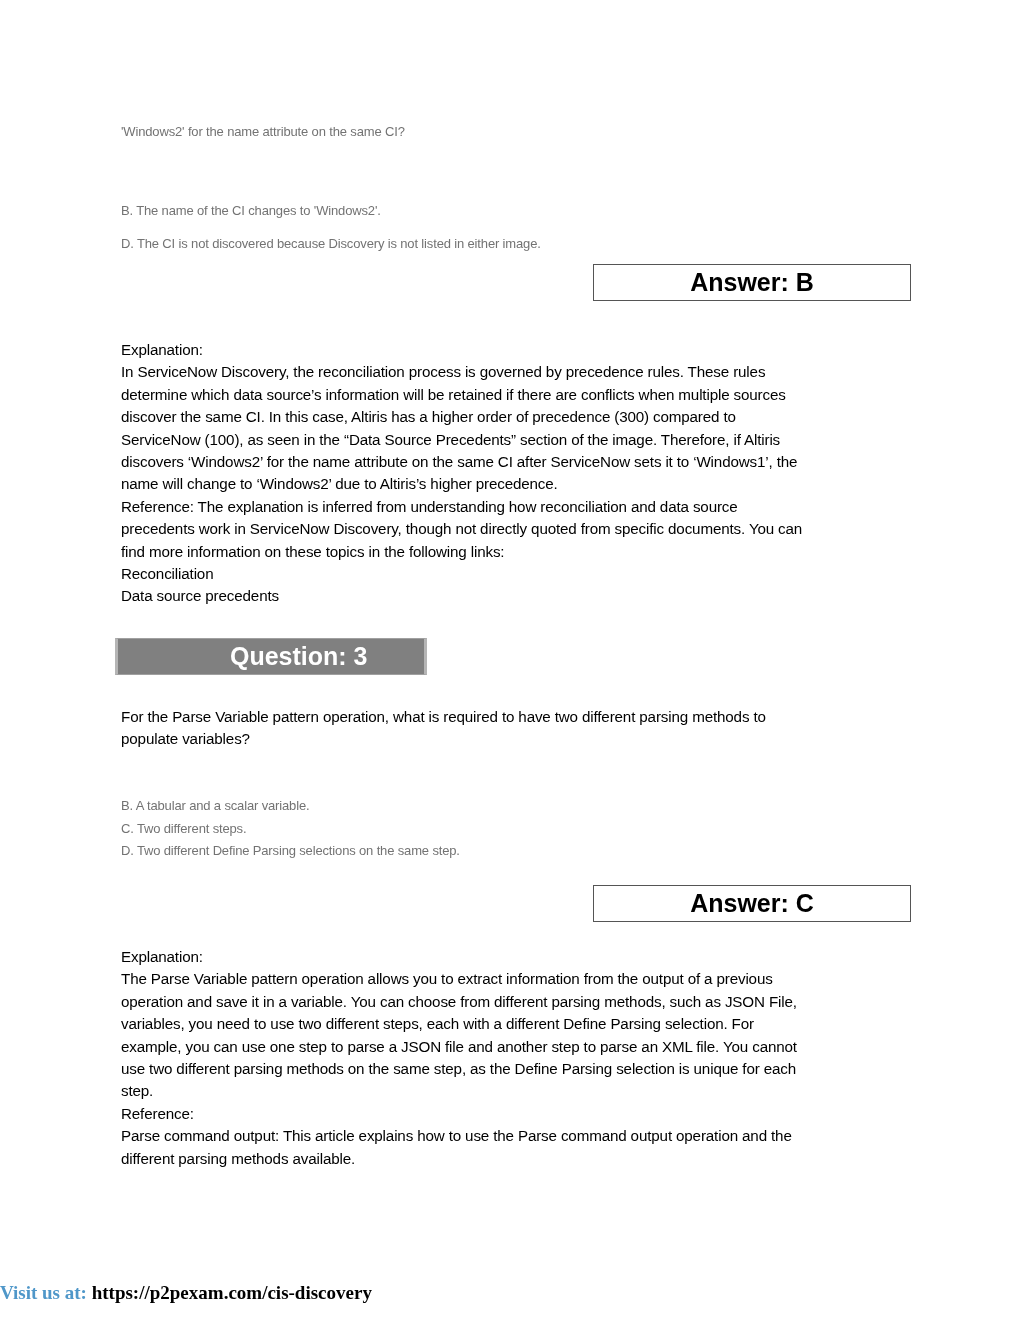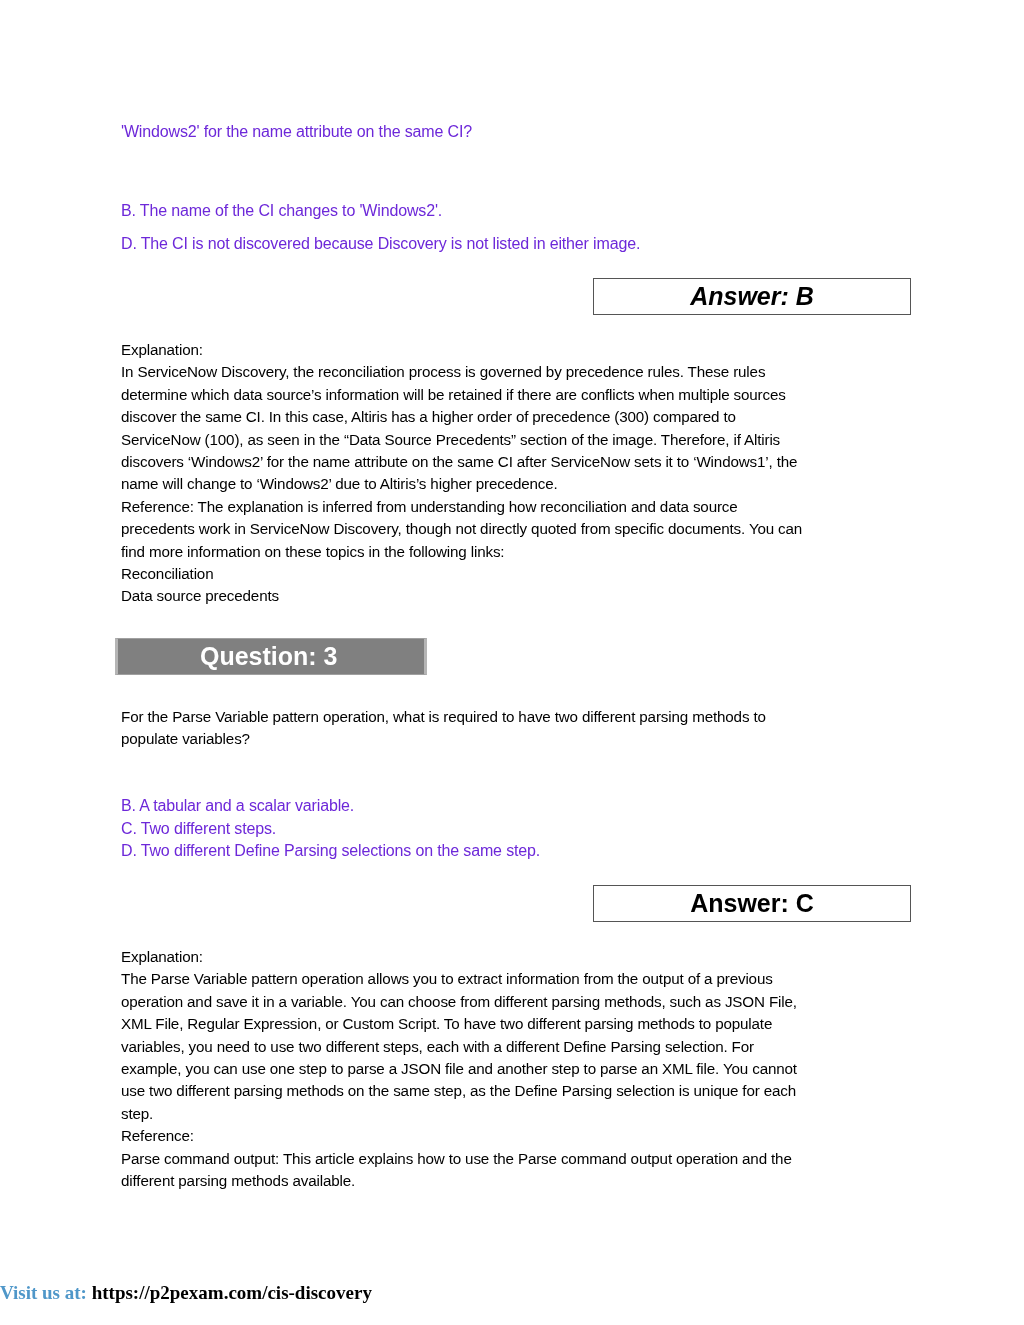--- a/index.html
+++ b/index.html
@@ -17,25 +17,25 @@
     }
     .page {
       position: absolute;
       left: 0; top: 0;
       width: 1024px;
       height: 1325px;
     }
     .text-line {
       position: absolute;
       left: 121px;
-      font-size: 16px;
+      font-size: 13px;
       line-height: 22.4px;
       white-space: nowrap;
       letter-spacing: -0.15px;
-      color: #6d28d9;
+      color: #737373;
     }
     .para {
       position: absolute;
       left: 121px;
       width: 790px;
       font-size: 15.2px;
       line-height: 22.4px;
       letter-spacing: -0.15px;
       color: #000;
     }
@@ -70,21 +70,21 @@
       border-right: 3px solid #b5b5b5;
       border-top: 1px solid #a0a0a0;
       border-bottom: 1px solid #a0a0a0;
       color: #ffffff;
       font-size: 25px;
       font-weight: bold;
       display: flex;
       align-items: center;
     }
     .question-banner span {
-      margin-left: 82px;
+      margin-left: 112px;
     }
     .footer {
       position: absolute;
       top: 1281px;
       left: 0;
       width: 1024px;
       font-family: "Liberation Serif", "DejaVu Serif", serif;
       font-weight: bold;
       font-size: 19px;
       line-height: 24px;
@@ -99,21 +99,21 @@
 </head>
 <body>
 
 <div class="page">
 
   <div class="text-line" style="top:121px;">'Windows2' for the name attribute on the same CI?</div>
 
   <div class="text-line" style="top:200px;">B. The name of the CI changes to 'Windows2'.</div>
   <div class="text-line" style="top:233px;">D. The CI is not discovered because Discovery is not listed in either image.</div>
 
-  <div class="answer-box" style="top:278px;font-style:italic;">
+  <div class="answer-box" style="top:264px;">
     <span>Answer: B</span>
   </div>
 
   <div class="para" style="top:339px;">
     <span class="ln">Explanation:</span>
     <span class="ln">In ServiceNow Discovery, the reconciliation process is governed by precedence rules. These rules</span>
     <span class="ln">determine which data source’s information will be retained if there are conflicts when multiple sources</span>
     <span class="ln">discover the same CI. In this case, Altiris has a higher order of precedence (300) compared to</span>
     <span class="ln">ServiceNow (100), as seen in the “Data Source Precedents” section of the image. Therefore, if Altiris</span>
     <span class="ln">discovers ‘Windows2’ for the name attribute on the same CI after ServiceNow sets it to ‘Windows1’, the</span>
@@ -139,21 +139,20 @@
   <div class="text-line" style="top:840px;">D. Two different Define Parsing selections on the same step.</div>
 
   <div class="answer-box" style="top:885px;">
     <span>Answer: C</span>
   </div>
 
   <div class="para" style="top:946px;">
     <span class="ln">Explanation:</span>
     <span class="ln">The Parse Variable pattern operation allows you to extract information from the output of a previous</span>
     <span class="ln">operation and save it in a variable. You can choose from different parsing methods, such as JSON File,</span>
-    <span class="ln">XML File, Regular Expression, or Custom Script. To have two different parsing methods to populate</span>
     <span class="ln">variables, you need to use two different steps, each with a different Define Parsing selection. For</span>
     <span class="ln">example, you can use one step to parse a JSON file and another step to parse an XML file. You cannot</span>
     <span class="ln">use two different parsing methods on the same step, as the Define Parsing selection is unique for each</span>
     <span class="ln">step.</span>
     <span class="ln">Reference:</span>
     <span class="ln">Parse command output: This article explains how to use the Parse command output operation and the</span>
     <span class="ln">different parsing methods available.</span>
   </div>
 
   <div class="footer">

